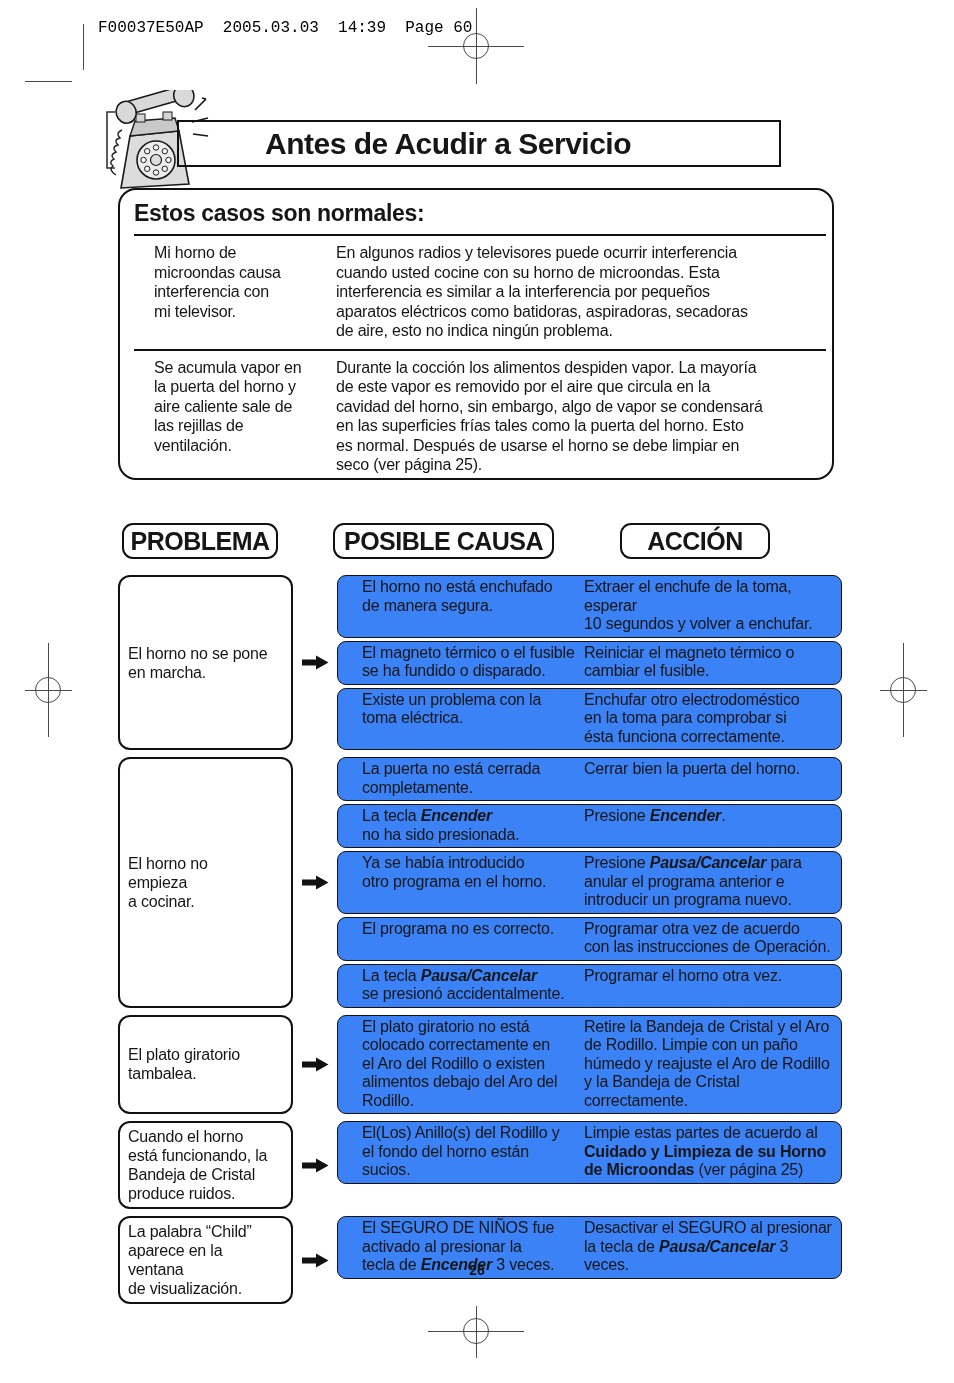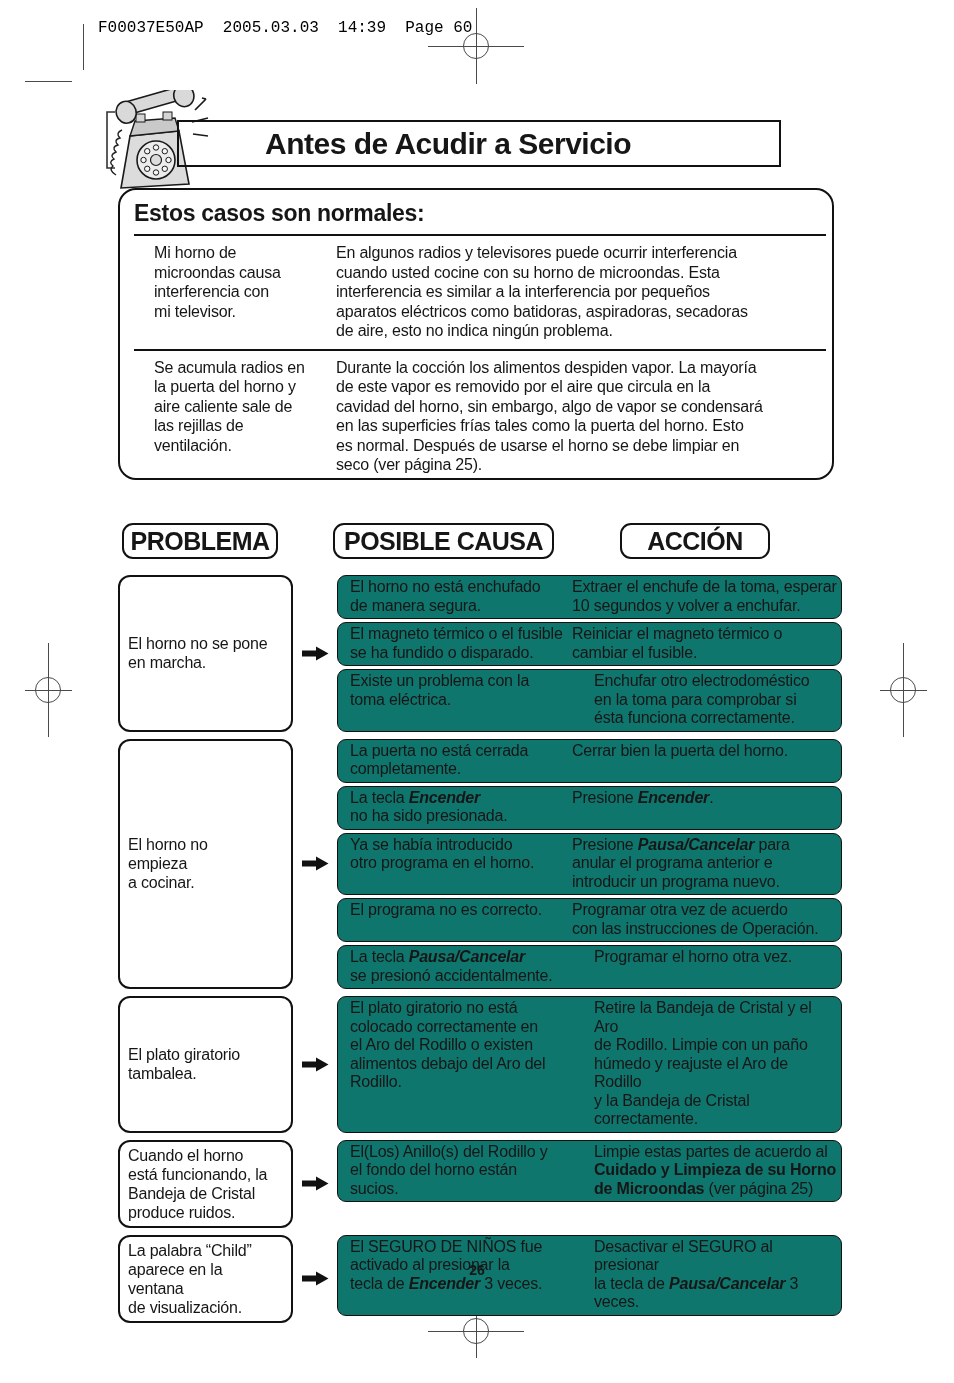--- a/index.html
+++ b/index.html
@@ -49,23 +49,23 @@
   .ts-section { display:flex; margin-bottom:7px; }
   .problem-box {
     width:175px; flex:none; box-sizing:border-box; border:2px solid #111; border-radius:12px;
     padding:4px 21px 4px 8px; display:flex; align-items:center;
     font-size:16px; line-height:19px; letter-spacing:-0.2px; white-space:pre-line;
   }
   .arrow-cell { width:44px; flex:none; display:flex; align-items:center; justify-content:center; }
   .ca-rows { width:505px; flex:none; display:flex; flex-direction:column; }
   .ca-row {
     border:1.5px solid #111; border-radius:9px; box-sizing:border-box;
-    display:flex; padding:2px 4px 3px 12px; margin-bottom:3px; background:#0f766e;
-  }
-  .ca-row:last-child { margin-bottom:0;gap:22px; }
+    display:flex; padding:2px 4px 3px 24px; margin-bottom:3px; background:#3b82f6;
+  }
+  .ca-row:last-child { margin-bottom:0; }
   .cause { width:222px; flex:none; }
   .action { flex:1; }
   .cause, .action { font-size:16px; line-height:18.5px; letter-spacing:-0.2px; white-space:pre-line; }
   .b { font-weight:bold; }
   .i { font-style:italic; }
   
   .page-number { position:absolute; left:0; top:1262px; width:954px; text-align:center; font-size:14px; font-weight:bold; }
 </style>
 </head>
 <body>
@@ -141,21 +141,21 @@
 interferencia con
 mi televisor.</div>
           <div class="nc-expl">En algunos radios y televisores puede ocurrir interferencia
 cuando usted cocine con su horno de microondas. Esta
 interferencia es similar a la interferencia por pequeños
 aparatos eléctricos como batidoras, aspiradoras, secadoras
 de aire, esto no indica ningún problema.</div>
         </div>
         <div class="nc-divider"></div>
         <div class="nc-row">
-          <div class="nc-problem">Se acumula radios en
+          <div class="nc-problem">Se acumula vapor en
 la puerta del horno y
 aire caliente sale de
 las rejillas de
 ventilación.</div>
           <div class="nc-expl">Durante la cocción los alimentos despiden vapor. La mayoría
 de este vapor es removido por el aire que circula en la
 cavidad del horno, sin embargo, algo de vapor se condensará
 en las superficies frías tales como la puerta del horno. Esto
 es normal. Después de usarse el horno se debe limpiar en
 seco (ver página 25).</div>

